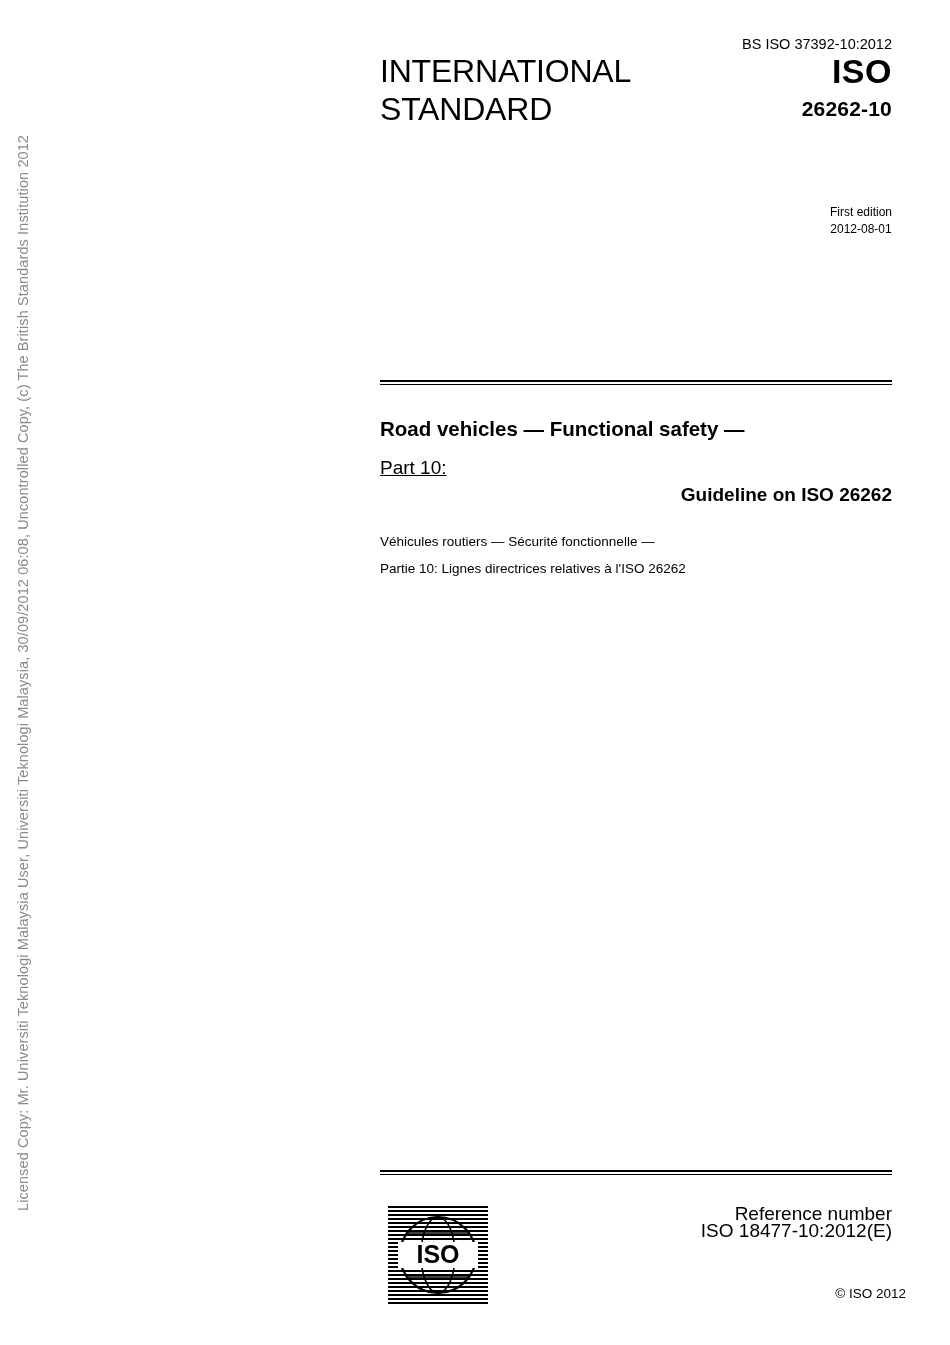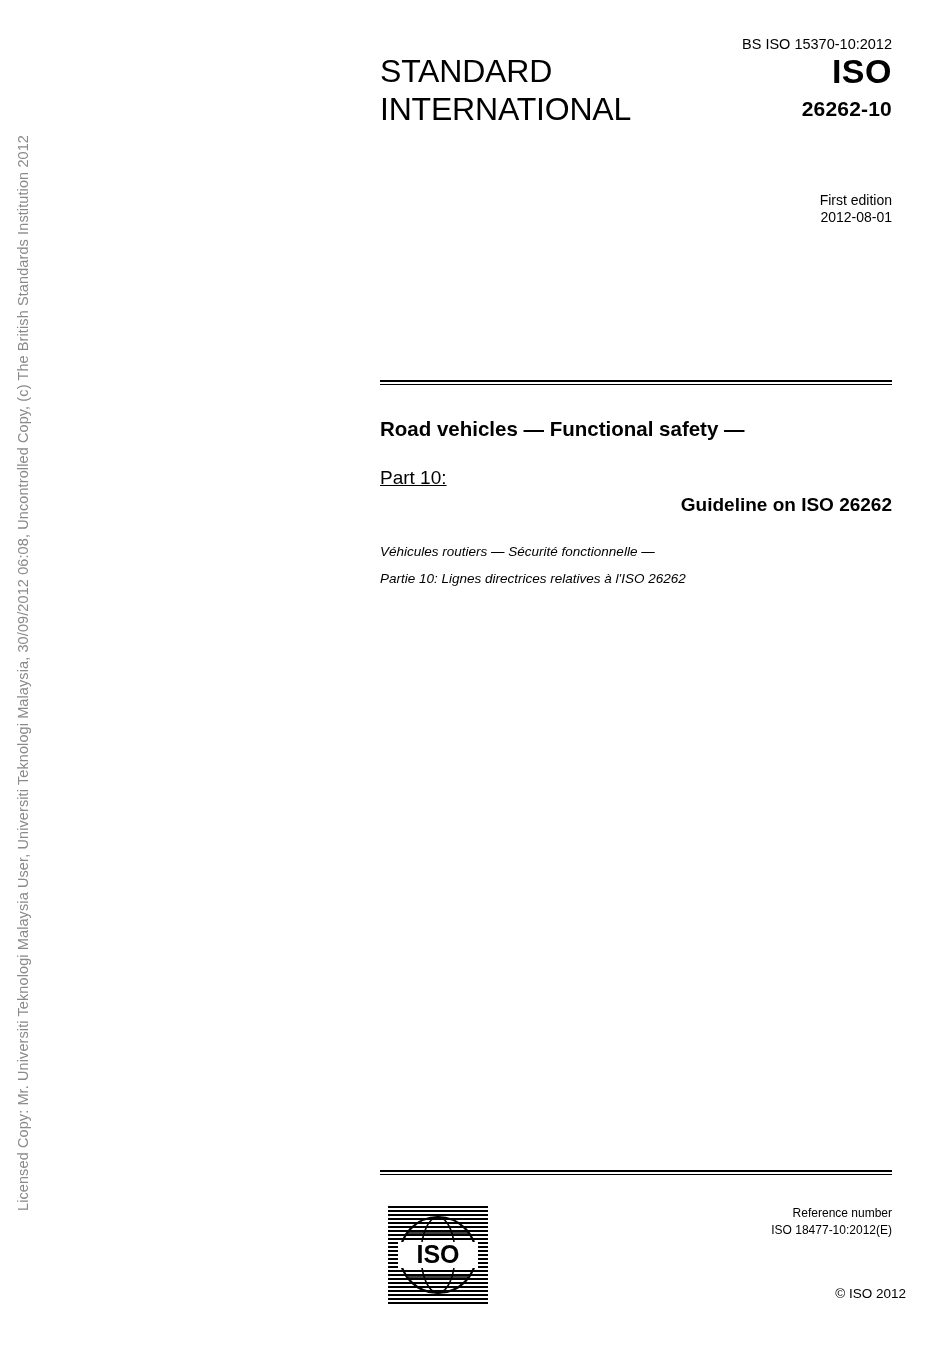--- a/index.html
+++ b/index.html
@@ -74,23 +74,23 @@
   .iso-mark .iso-num {
     font-size: 21px;
     font-weight: bold;
     line-height: 38px;
     letter-spacing: 0.2px;
   }
 
   .edition-block {
     position: absolute;
     right: 58px;
-    top: 192px;
-    text-align: right;
-    font-size: 14px;
+    top: 204px;
+    text-align: center;
+    font-size: 12px;
     line-height: 17px;
   }
 
   
   .rule {
     position: absolute;
     left: 380px;
     right: 58px;
     border-top: 2px solid #000;
     border-bottom: 1px solid #000;
@@ -102,44 +102,43 @@
   .title-block {
     position: absolute;
     left: 380px;
     top: 416px;
     right: 58px;
   }
   .title-main {
     font-size: 20.5px;
     font-weight: bold;
     line-height: 26px;
-    margin: 0 0 22px 0;
+    margin: 0 0 12px 0;
   }
   .title-part {
     font-size: 19px;
     line-height: 27px;
     margin: 0 0 20px 0;
   }
   .title-part .part-label { font-weight: normal; display: block; text-decoration: underline; }
   .title-part .part-name { font-weight: bold; display: block; text-align: right; }
 
   .title-fr {
     font-size: 13.5px;
-    font-style: italic;
     line-height: 27px;
   }
   .title-fr div { margin: 0; }
 
   
   .ref-block {
     position: absolute;
     right: 58px;
     top: 1205px;
     text-align: right;
-    font-size: 12px;
+    font-size: 19px;
     line-height: 17px;
   }
   .copyright {
     position: absolute;
     right: 44px;
     top: 1286px;
     text-align: right;
     font-size: 13.5px;
   }
 
@@ -162,25 +161,25 @@
 </style>
 </head>
 <body>
 
 <div class="page">
 
   <div class="licence-strip">
     <span class="licence-text">Licensed Copy: Mr. Universiti Teknologi Malaysia User, Universiti Teknologi Malaysia, 30/09/2012 06:08, Uncontrolled Copy, (c) The British Standards Institution 2012</span>
   </div>
 
-  <div class="doc-ref">BS ISO 15370-10:2012</div>
+  <div class="doc-ref">BS ISO 37392-10:2012</div>
 
   <div class="std-type">
+    <div>INTERNATIONAL</div>
     <div>STANDARD</div>
-    <div>INTERNATIONAL</div>
   </div>
 
   <div class="iso-mark">
     <div class="iso-word">ISO</div>
     <div class="iso-num">26262-10</div>
   </div>
 
   <div class="edition-block">
     <div>First edition</div>
     <div>2012-08-01</div>

